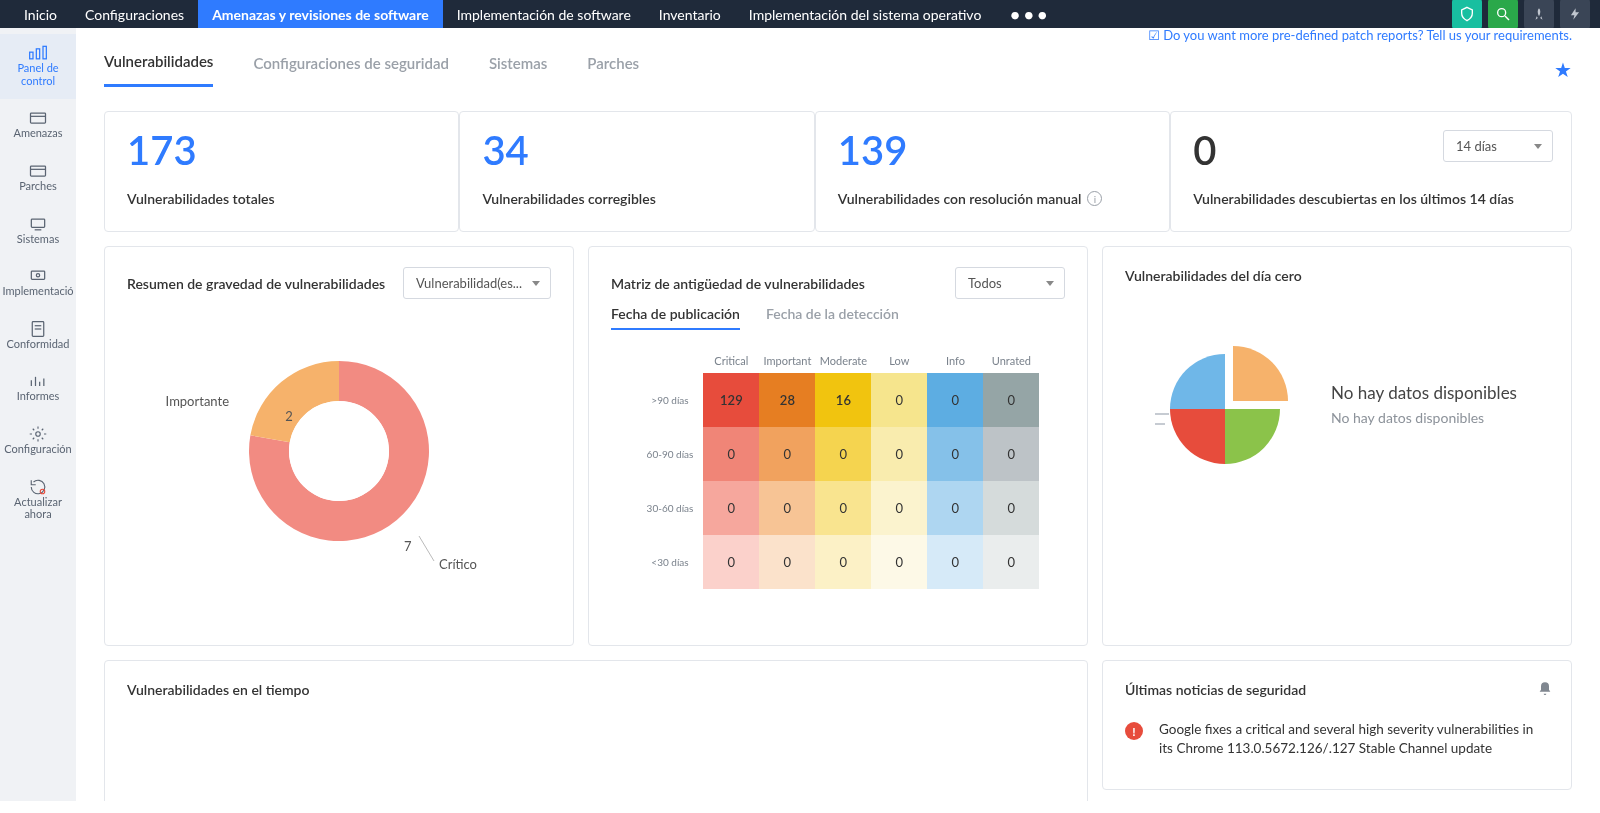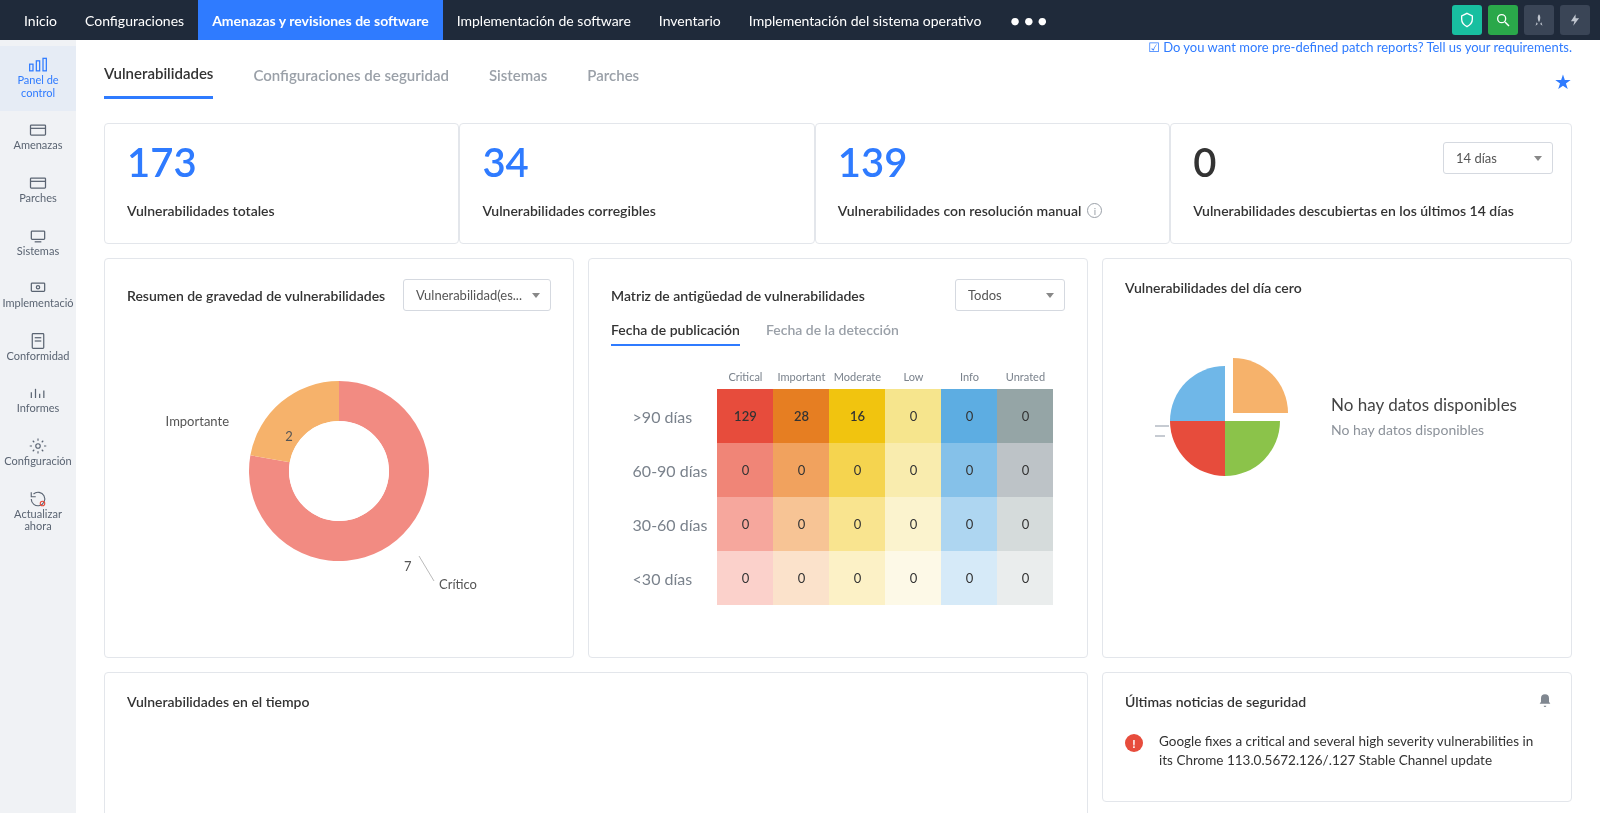--- a/index.html
+++ b/index.html
@@ -1,19 +1,19 @@
 <!DOCTYPE html>
 <html><head>
 <meta charset="utf-8">
 <style>
   * { box-sizing: border-box; margin: 0; padding: 0; }
   body { font-family: -apple-system, "Segoe UI", "Lato", sans-serif; font-size: 14px; color: #333; background: #fff; width: 1600px; height: 813px; overflow: hidden; }
 
   
-  .topnav { background: #1f2a3a; height: 40px; display: flex; align-items: center; padding: 0 10px; color: #fff; }
+  .topnav { background: #1f2a3a; height: 28px; display: flex; align-items: center; padding: 0 10px; color: #fff; }
   .topnav .nav-item { padding: 0 14px; height: 40px; display: flex; align-items: center; cursor: pointer; font-size: 14px; }
   .topnav .nav-item.active { background: #2f7bff; font-weight: bold; }
   .topnav .more-dots { padding: 0 14px; font-size: 20px; letter-spacing: 2px; cursor: pointer; line-height: 40px; }
   .topnav .spacer { flex: 1; }
   .topnav .icon-btn { width: 30px; height: 30px; margin-left: 6px; display: flex; align-items: center; justify-content: center; border-radius: 3px; cursor: pointer; }
   .topnav .icon-btn.shield { background: #18bfa0; }
   .topnav .icon-btn.search { background: #2aa84a; }
   .topnav .icon-btn.dark { background: #3a4556; }
 
   .layout { display: flex; height: calc(100% - 40px); }
@@ -43,39 +43,39 @@
   .stat-num.zero { color: #333; }
   .stat-label { font-size: 14px; color: #333; font-weight: 600; display: flex; align-items: center; gap: 6px; }
   .stat-label .info-circ { width: 15px; height: 15px; border: 1px solid #9aa0a8; border-radius: 50%; display: inline-flex; align-items: center; justify-content: center; font-size: 10px; color: #9aa0a8; font-weight: 400; }
   .stat-card.last .dropdown { position: absolute; right: 18px; top: 18px; }
   .dropdown { border: 1px solid #d5d9e0; border-radius: 3px; height: 32px; padding: 0 28px 0 12px; font-size: 13px; color: #555; background: #fff; cursor: pointer; display: inline-flex; align-items: center; position: relative; min-width: 110px; }
   .dropdown::after { content: ""; position: absolute; right: 10px; top: 13px; border-left: 4px solid transparent; border-right: 4px solid transparent; border-top: 5px solid #888; }
 
   .panels-row { display: flex; gap: 14px; padding: 14px 28px 0 28px; }
   .panel { border: 1px solid #e3e6eb; border-radius: 4px; background: #fff; padding: 20px 22px; }
   .panel-title { font-size: 14px; font-weight: 600; color: #333; }
-  .panel-head { display: flex; align-items: center; justify-content: space-between; margin-bottom: 10px; }
+  .panel-head { display: flex; align-items: center; justify-content: space-between; margin-bottom: 2px; }
 
   .panel.severity { width: 470px; height: 400px; }
   .panel.matrix { flex: 1; height: 400px; }
   .panel.zeroday { width: 470px; height: 400px; }
 
   
   .donut-wrap { position: relative; width: 100%; height: 300px; display: flex; align-items: center; justify-content: center; }
   .donut-wrap svg { overflow: visible; }
   .d-label { font-size: 13px; fill: #555; }
 
   
   .matrix-subtabs { display: flex; gap: 26px; margin-top: 6px; margin-bottom: 18px; font-size: 14px; font-weight: 600; color: #9aa0a8; }
   .matrix-subtabs .mt { padding-bottom: 6px; cursor: pointer; }
   .matrix-subtabs .mt.active { color: #333; border-bottom: 2px solid #2f7bff; }
   .heatmap { display: flex; justify-content: center; }
   .hm-table { border-collapse: collapse; }
   .hm-table th { font-size: 11px; font-weight: 400; color: #7a828c; padding: 6px 0; width: 56px; text-align: center; }
-  .hm-table td.rowh { font-size: 16px; color: #7a828c; padding: 0 10px; text-align: left; white-space: nowrap; }
+  .hm-table td.rowh { font-size: 10px; color: #7a828c; padding: 0 10px; text-align: center; white-space: nowrap; }
   .hm-table td.cell { width: 56px; height: 54px; text-align: center; vertical-align: middle; font-size: 13px; color: #333; }
   .cell.c-crit-1  { background:#e74c3c; color:#fff; font-weight:600; }
   .cell.c-crit-2  { background:#f08577; }
   .cell.c-crit-3  { background:#f6a79d; }
   .cell.c-crit-4  { background:#fbd1cb; }
   .cell.c-imp-1   { background:#e67e22; color:#fff; font-weight:600; }
   .cell.c-imp-2   { background:#f1a25e; }
   .cell.c-imp-3   { background:#f7c495; }
   .cell.c-imp-4   { background:#fbe2cb; }
   .cell.c-mod-1   { background:#f1c40f; color:#333; font-weight:600; }

